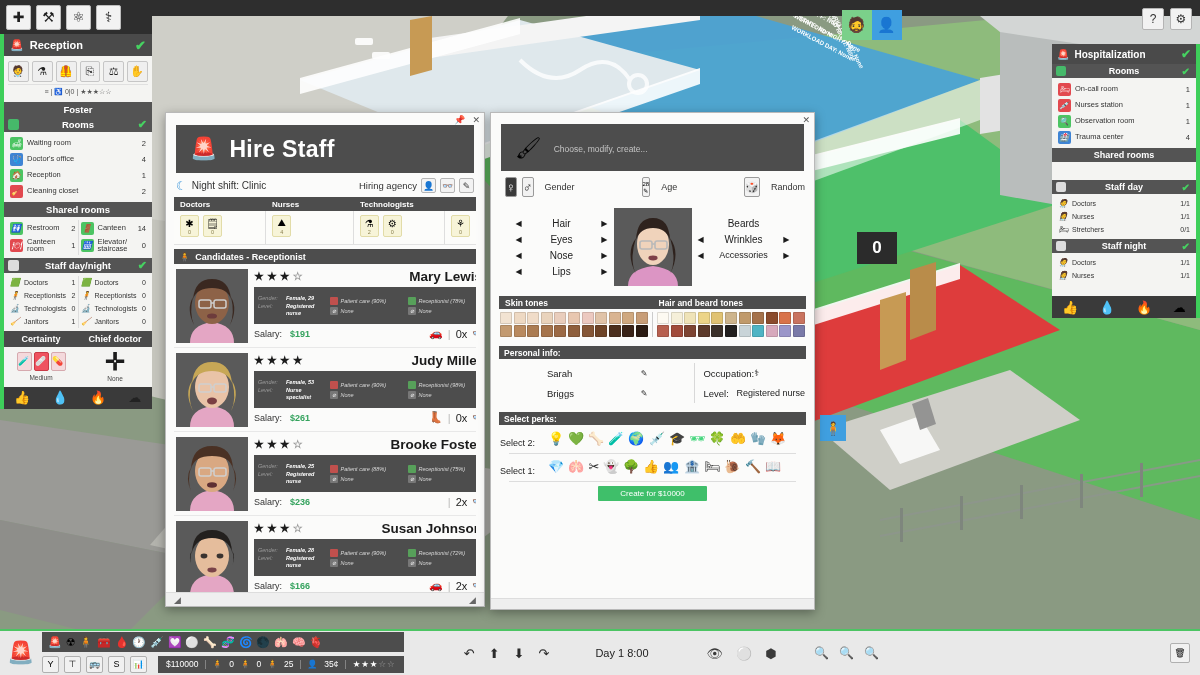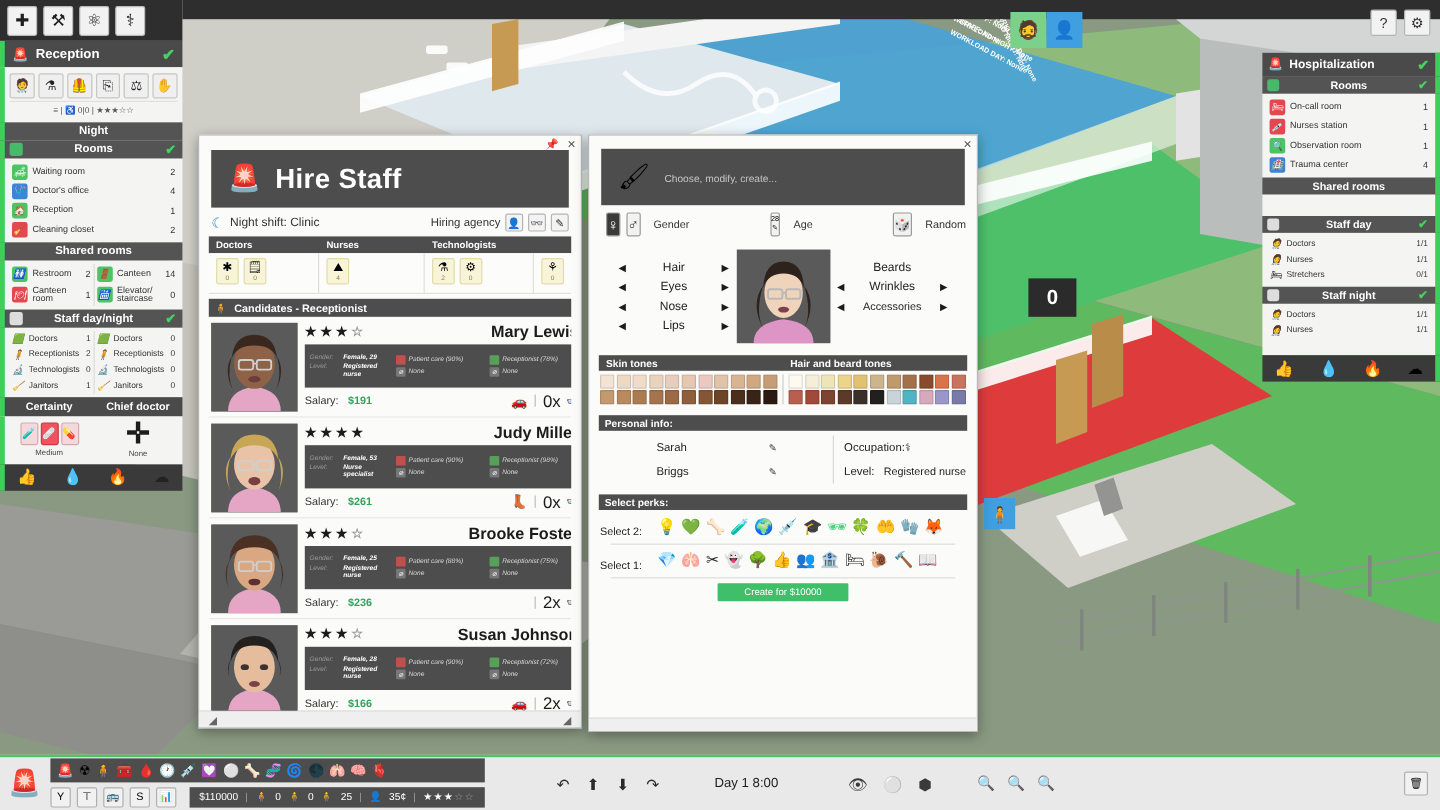--- a/index.html
+++ b/index.html
@@ -139,21 +139,21 @@
   .dkv{display:flex;gap:3px;font-size:5.5px;line-height:1.15;}
   .dkv .k{color:#9a9a9a;width:25px;flex:none;}
   .dkv .v{color:#fff;font-weight:bold;}
   .dskill{display:flex;align-items:center;gap:2.5px;font-size:5.5px;color:#d8d8d8;}
   .dskill .si{width:8px;height:8px;border-radius:1px;background:#777;flex:none;
      display:flex;align-items:center;justify-content:center;font-size:5px;color:#fff;}
   .cand .botrow{display:flex;align-items:center;margin-top:3px;font-size:9px;}
   .cand .botrow .slab{color:#333;}
   .cand .botrow .sval{color:#35a35e;margin-left:8px;font-weight:bold;}
   .cand .botrow .right{margin-left:auto;display:flex;align-items:center;gap:5px;font-size:11px;color:#1b1b1b;}
-  .cand .botrow .right .xn{font-size:14px;}
+  .cand .botrow .right .xn{font-size:11px;}
   .hire-foot{height:14px;background:#efefef;border-top:1px solid #ddd;display:flex;
      align-items:center;justify-content:space-between;padding:0 8px;font-size:9px;color:#666;}
 
   
   #chared{
     position:absolute; left:490px; top:112px; width:325px; height:498px; z-index:55;
     background:#fbfbfa; border:1px solid #b9b9b9; box-shadow:0 3px 10px rgba(0,0,0,.35);
   }
   .ce-title{margin:11px 10px 0 10px;background:#4d4d4d;height:47px;display:flex;
      align-items:center;gap:12px;padding-left:14px;}
@@ -357,21 +357,21 @@
       <div class="sq">⚗</div>
       <div class="sq">🦺</div>
       <div class="sq">⎘</div>
       <div class="sq">⚖</div>
       <div class="sq">✋</div>
     </div>
     <div class="mini-stat">≡  |  ♿ 0|0  |  ★★★☆☆</div>
   </div>
 
   <div class="lp-sub">
-    <span>Night</span>
+    <span>Foster</span>
   </div>
 
   <div class="lp-sub">
     <i class="lico"></i>
     <span>Rooms</span>
     <span class="chk">✔</span>
   </div>
   <div class="lp-body">
     <div class="roomrow">
       <i class="ric" style="background:#4cc463">🛋</i>

